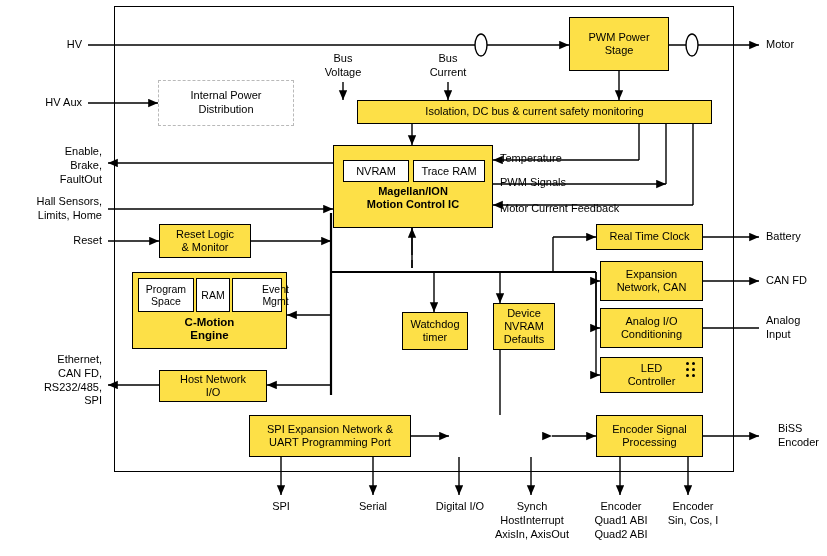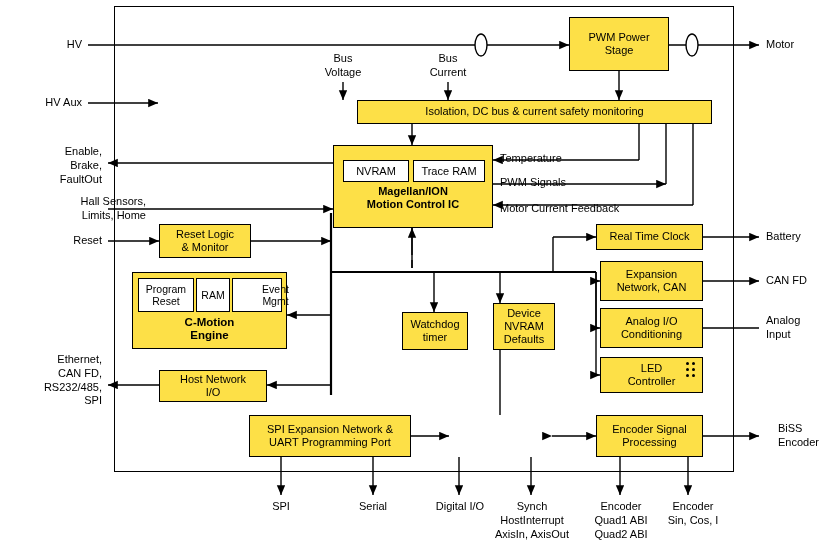--- a/index.html
+++ b/index.html
@@ -194,21 +194,21 @@
       <path d="M620,457 L620,495" marker-end="url(#ar)"></path>
       <path d="M688,457 L688,495" marker-end="url(#ar)"></path>
     </g>
   </svg>
 
   <div class="lbl r" style="left:20px; top:38px; width:62px;">HV</div>
   <div class="lbl r" style="left:10px; top:96px; width:72px;">HV Aux</div>
   <div class="lbl r" style="left:8px; top:145px; width:94px;">Enable,
 Brake,
 FaultOut</div>
-  <div class="lbl r" style="left:0px; top:195px; width:102px;padding-left:44px;">Hall Sensors,
+  <div class="lbl r" style="left:0px; top:195px; width:102px;">Hall Sensors,
 Limits, Home</div>
   <div class="lbl r" style="left:28px; top:234px; width:74px;">Reset</div>
   <div class="lbl r" style="left:0px; top:353px; width:102px;">Ethernet,
 CAN FD,
 RS232/485,
 SPI</div>
 
   <div class="lbl" style="left:766px; top:38px; width:60px;">Motor</div>
   <div class="lbl" style="left:766px; top:230px; width:60px;">Battery</div>
   <div class="lbl" style="left:766px; top:274px; width:60px;">CAN FD</div>
@@ -234,20 +234,22 @@
 AxisIn, AxisOut</div>
   <div class="lbl c" style="left:582px; top:500px; width:78px;">Encoder
 Quad1 ABI
 Quad2 ABI</div>
   <div class="lbl c" style="left:654px; top:500px; width:78px;">Encoder
 Sin, Cos, I</div>
 
   <div class="box" style="left:569px; top:17px; width:100px; height:54px;">PWM Power
 Stage</div>
 
+  <div class="dashbox" style="left:158px; top:80px; width:136px; height:46px;">Internal Power
+Distribution</div>
 
   <div class="box" style="left:357px; top:100px; width:355px; height:24px; font-size:11px;">Isolation, DC bus &amp; current safety monitoring</div>
 
   <div class="box bold" style="left:333px; top:145px; width:160px; height:83px; display:block; padding-top:0;">
     <div style="position:absolute; left:0; right:0; bottom:16px; font-weight:bold; font-size:11px; line-height:1.2;">Magellan/ION
 Motion Control IC</div>
   </div>
   <div class="mc-inner" style="left:343px; top:160px; width:66px; height:22px;">NVRAM</div>
   <div class="mc-inner" style="left:413px; top:160px; width:72px; height:22px;">Trace RAM</div>
 
@@ -271,21 +273,21 @@
       <i style="left:6px; top:6px;"></i>
     <i style="left:0; top:12px;"></i>
       <i style="left:6px; top:12px;"></i>
   </div>
 
   <div class="box" style="left:132px; top:272px; width:155px; height:77px; display:block;">
     <div class="bold" style="position:absolute; left:0; right:0; bottom:6px; font-weight:bold; font-size:11.5px; line-height:1.15; white-space:pre-line;">C-Motion
 Engine</div>
   </div>
   <div class="cm-sub" style="left:138px; top:278px; width:56px; height:34px;">Program
-Reset</div>
+Space</div>
   <div class="cm-sub" style="left:196px; top:278px; width:34px; height:34px;">RAM</div>
   <div class="cm-sub" style="left:232px; top:278px; width:50px; height:34px;padding-left:37px;">Event
 Mgmt</div>
 
   <div class="box" style="left:402px; top:312px; width:66px; height:38px;">Watchdog
 timer</div>
 
   <div class="box" style="left:493px; top:303px; width:62px; height:47px;">Device
 NVRAM
 Defaults</div>

